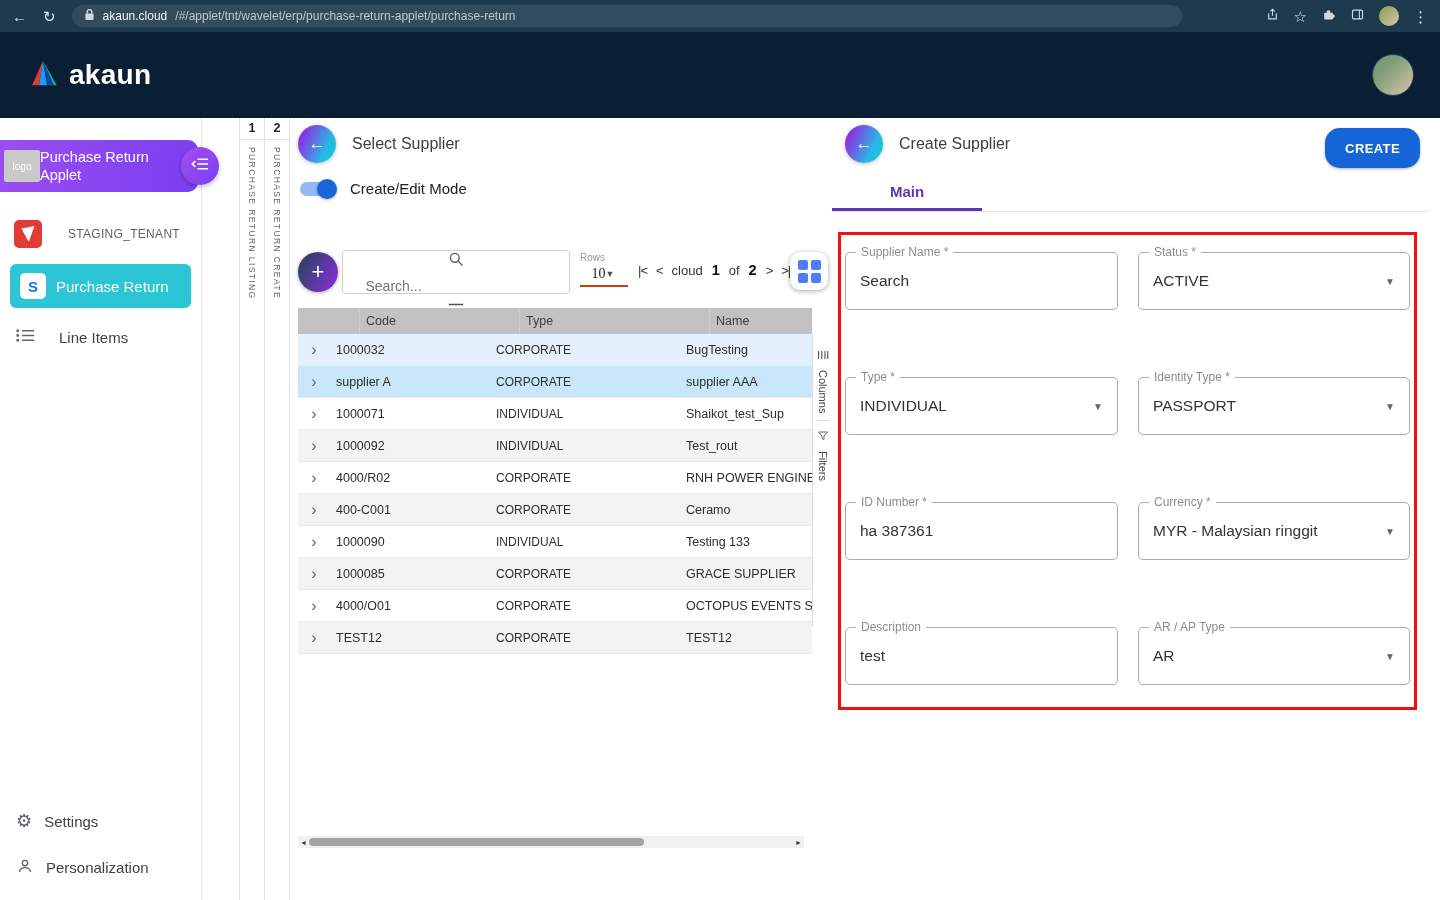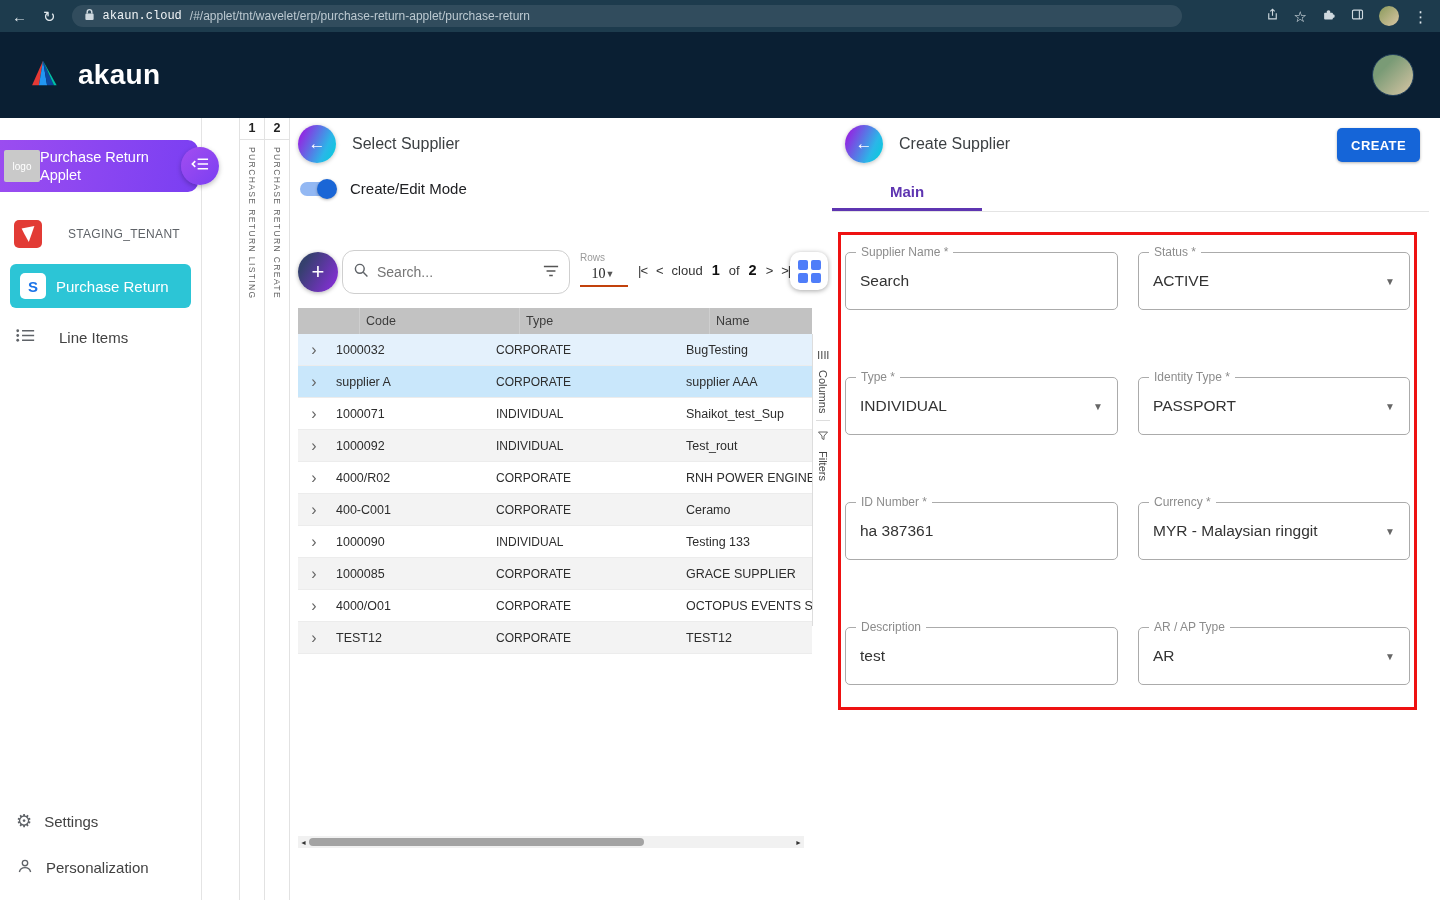--- a/index.html
+++ b/index.html
@@ -6,29 +6,29 @@
   body { margin:0; width:1440px; height:900px; overflow:hidden; background:#fff;
          font-family:"Liberation Sans", sans-serif; }
 
   
   .browser-bar { height:32px; background:#1d3b4d; display:flex; align-items:center;
                  padding:0 12px; gap:16px; }
   .nav-glyph { color:#dfe7ec; font-size:15px; line-height:1; cursor:pointer; }
   .addr { flex:1; max-width:1110px; height:22px; background:rgba(255,255,255,.09);
           border-radius:12px; display:flex; align-items:center; gap:8px; padding:0 12px;
           font-size:12px; }
-  .addr .dom { color:#f1f5f7;font-family:Liberation Mono, monospace; }
+  .addr .dom { color:#f1f5f7; }
   .addr .path { color:#bcc9d1; }
   .bar-right { margin-left:auto; display:flex; align-items:center; gap:14px; }
   .mini-avatar { width:20px; height:20px; border-radius:50%;
                  background:linear-gradient(135deg,#8a9a5b,#d9c6a5); }
 
   
   .app-header { height:86px; background:#0a1f33; display:flex; align-items:center; padding:0 26px; }
-  .brand { display:flex; align-items:center; gap:18px; }
+  .brand { display:flex; align-items:center; gap:9px; }
   .brand-name { color:#fff; font-size:28px; font-weight:700; letter-spacing:.3px; }
   .header-avatar { margin-left:auto; width:42px; height:42px; border-radius:50%;
                    background:linear-gradient(135deg,#7a9b76 30%,#d9c6a5); border:1px solid #24415c; }
 
   
   .main { display:flex; height:782px; }
 
   
   .sidebar { width:202px; border-right:1px solid #e4e4e4; background:#fff;
              display:flex; flex-direction:column; position:relative; }
@@ -80,21 +80,21 @@
   .switch-knob { position:absolute; right:-3px; top:-3px; width:20px; height:20px; border-radius:50%;
                  background:#1a66d6; box-shadow:0 1px 3px rgba(0,0,0,.3); }
   .toggle-label { font-size:15px; color:#202124; }
 
   .controls { position:absolute; top:132px; left:8px; width:530px; height:46px; }
   .plus-btn { position:absolute; left:0; top:2px; width:40px; height:40px; border-radius:50%;
               background:linear-gradient(120deg,#35406e 20%,#8e2de2); color:#fff; font-size:22px;
               display:flex; align-items:center; justify-content:center;
               box-shadow:0 1px 4px rgba(0,0,0,.3); cursor:pointer; }
   .search-box { position:absolute; left:44px; top:0; width:228px; height:44px; border:1px solid #cfcfcf;
-                border-radius:12px; display:flex; align-items:center; gap:6px; padding:0 10px; }
+                border-radius:4px; display:flex; align-items:center; gap:6px; padding:0 10px;flex-direction:column; }
   .search-input { border:none; outline:none; flex:1; min-width:0; font-size:14px; color:#333;
                   font-family:inherit; background:transparent; }
   .search-input::placeholder { color:#757575; }
   .rows-box { position:absolute; left:282px; top:2px; width:52px; }
   .rows-label { font-size:10px; color:#9a9a9a; }
   .rows-select { display:flex; align-items:center; justify-content:center; width:48px;
                  border-bottom:2px solid #c2410c; padding:3px 2px 3px 0; font-size:14px; color:#222;
                  cursor:pointer;font-family:Liberation Serif, serif; }
   .caret { font-size:9px; color:#555; }
   .pager { position:absolute; left:340px; top:12px; display:flex; align-items:center; gap:9px;
@@ -133,23 +133,23 @@
 
   .hscroll { position:absolute; top:718px; left:8px; width:506px; height:12px; background:#f1f1f1;
              display:flex; align-items:center; }
   .h-arrow { font-size:7px; color:#333; width:11px; text-align:center; cursor:pointer; }
   .h-track { flex:1; position:relative; height:12px; }
   .h-thumb { position:absolute; left:0; top:2px; width:335px; height:8px; background:#a3a3a3;
              border-radius:4px; cursor:grab; }
 
   
   .create { width:608px; position:relative; background:#fff; }
-  .create-btn { position:absolute; top:10px; right:20px; height:34px; padding:0 14px;
+  .create-btn { position:absolute; top:10px; right:20px; height:40px; padding:0 20px;
                 background:#1565d8; color:#fff; font-size:13px; font-weight:700; letter-spacing:.4px;
-                border:none; border-radius:5px; box-shadow:0 1px 3px rgba(0,0,0,.3);
+                border:none; border-radius:15px; box-shadow:0 1px 3px rgba(0,0,0,.3);
                 display:flex; align-items:center; cursor:pointer; font-family:inherit; }
   .tabs { position:absolute; top:56px; left:0; right:11px; height:38px; border-bottom:1px solid #e4e4e4; }
   .tab-main { width:150px; height:100%; display:flex; align-items:center; justify-content:center;
               font-size:15px; font-weight:600; color:#5e35b1; border-bottom:3px solid #5e35b1; cursor:pointer; }
   .red-box { position:absolute; top:114px; left:6px; width:579px; height:478px;
              border:3px solid #ee1111; pointer-events:none; z-index:10; }
   .form-grid { position:absolute; top:134px; left:13px; display:grid;
                grid-template-columns:273px 272px; column-gap:20px; row-gap:67px; }
   .field { position:relative; height:58px; border:1px solid #ababab; border-radius:5px;
            display:flex; align-items:center; padding:0 14px; background:#fff; cursor:text; }

